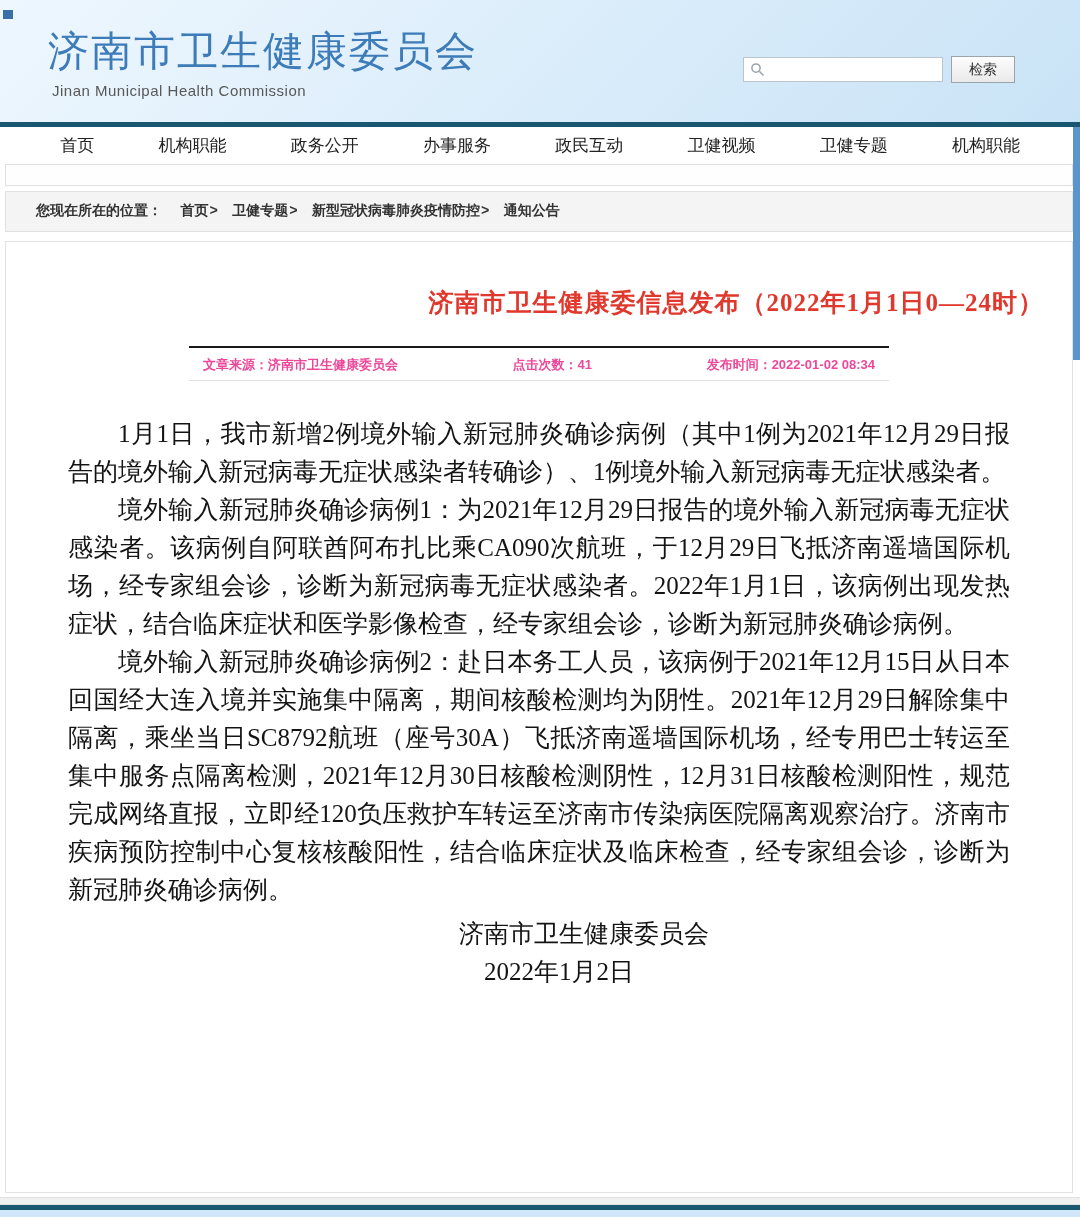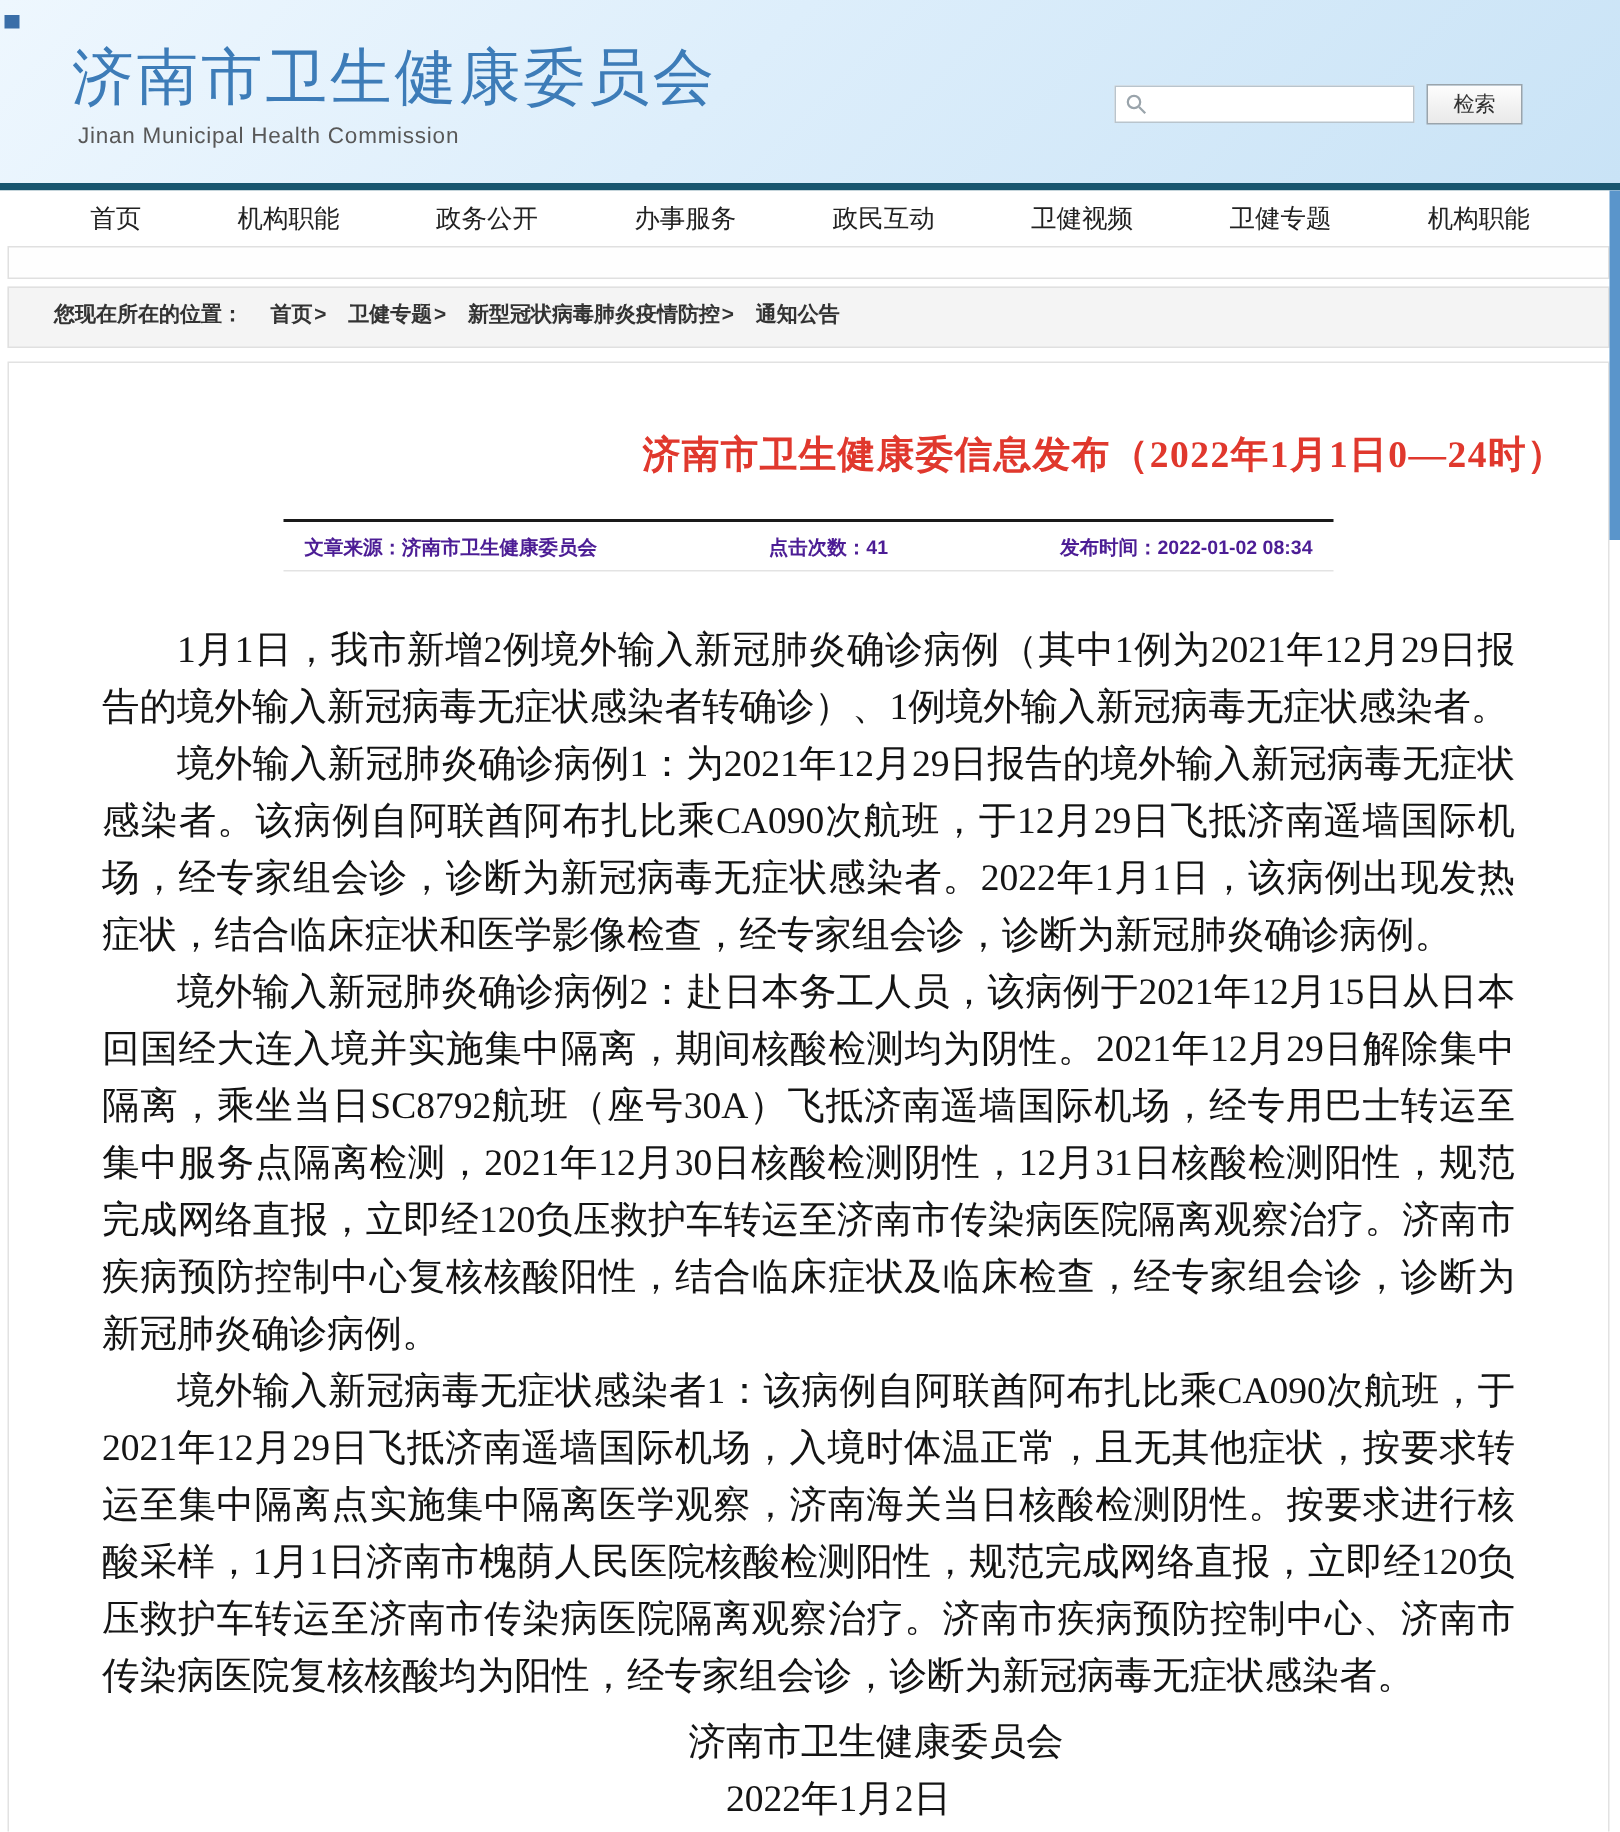--- a/index.html
+++ b/index.html
@@ -42,21 +42,21 @@
   .breadcrumb .sep { margin:0 6px 0 1px; }
   .breadcrumb .prefix { margin-right:10px; }
 
   
   .content-box { margin:9px 7px 0 5px; background:#ffffff; border:1px solid #e2e2e2;
                  min-height:952px; padding:44px 28px 26px; }
   .article-title { text-align:right; font-size:25px; font-weight:bold; color:#e0382d;
                    font-family:"Liberation Serif", serif; letter-spacing:1px; }
   .meta-bar { width:700px; margin:27px auto 0; border-top:2px solid #1a1a1a;
               border-bottom:1px solid #e3e3e3; padding:8px 14px 6px; display:flex;
-              justify-content:space-between; font-size:13px; font-weight:bold; color:#4c1d95; }
+              justify-content:space-between; font-size:13px; font-weight:bold; color:#ec4899; }
   .article-body { margin-top:34px; padding:0 34px; font-family:"Liberation Serif", serif;
                   font-size:25px; line-height:38px; color:#141414; text-align:justify; }
   .article-body p { text-indent:2em; margin:0; }
   .article-body p.sig { text-align:center; text-indent:0; }
   .article-body p.sig-org { margin-top:6px; padding-left:90px; }
   .article-body p.sig-date { padding-left:40px; }
 
   
   .footer-band { margin-top:4px; height:8px; background:#f0f0f0;
                  border-top:1px solid #e0e0e0; border-bottom:1px solid #e0e0e0; }
@@ -116,21 +116,20 @@
   <div class="meta-bar">
     <span class="meta-item"><span>文章来源：</span><span>济南市卫生健康委员会</span></span>
     <span class="meta-item"><span>点击次数：</span><span>41</span></span>
     <span class="meta-item"><span>发布时间：</span><span>2022-01-02 08:34</span></span>
   </div>
 
   <div class="article-body">
     <p>1月1日，我市新增2例境外输入新冠肺炎确诊病例（其中1例为2021年12月29日报告的境外输入新冠病毒无症状感染者转确诊）、1例境外输入新冠病毒无症状感染者。</p>
     <p>境外输入新冠肺炎确诊病例1：为2021年12月29日报告的境外输入新冠病毒无症状感染者。该病例自阿联酋阿布扎比乘CA090次航班，于12月29日飞抵济南遥墙国际机场，经专家组会诊，诊断为新冠病毒无症状感染者。2022年1月1日，该病例出现发热症状，结合临床症状和医学影像检查，经专家组会诊，诊断为新冠肺炎确诊病例。</p>
     <p>境外输入新冠肺炎确诊病例2：赴日本务工人员，该病例于2021年12月15日从日本回国经大连入境并实施集中隔离，期间核酸检测均为阴性。2021年12月29日解除集中隔离，乘坐当日SC8792航班（座号30A）飞抵济南遥墙国际机场，经专用巴士转运至集中服务点隔离检测，2021年12月30日核酸检测阴性，12月31日核酸检测阳性，规范完成网络直报，立即经120负压救护车转运至济南市传染病医院隔离观察治疗。济南市疾病预防控制中心复核核酸阳性，结合临床症状及临床检查，经专家组会诊，诊断为新冠肺炎确诊病例。</p>
-    <p>境外输入新冠病毒无症状感染者1：该病例自阿联酋阿布扎比乘CA090次航班，于2021年12月29日飞抵济南遥墙国际机场，入境时体温正常，且无其他症状，按要求转运至集中隔离点实施集中隔离医学观察，济南海关当日核酸检测阴性。按要求进行核酸采样，1月1日济南市槐荫人民医院核酸检测阳性，规范完成网络直报，立即经120负压救护车转运至济南市传染病医院隔离观察治疗。济南市疾病预防控制中心、济南市传染病医院复核核酸均为阳性，经专家组会诊，诊断为新冠病毒无症状感染者。</p>
     <p class="sig sig-org">济南市卫生健康委员会</p>
     <p class="sig sig-date">2022年1月2日</p>
   </div>
 </main>
 
 <div class="footer-band"></div>
 <div class="teal-bar"></div>
 <div class="footer-blue"></div>
 
 </body></html>

